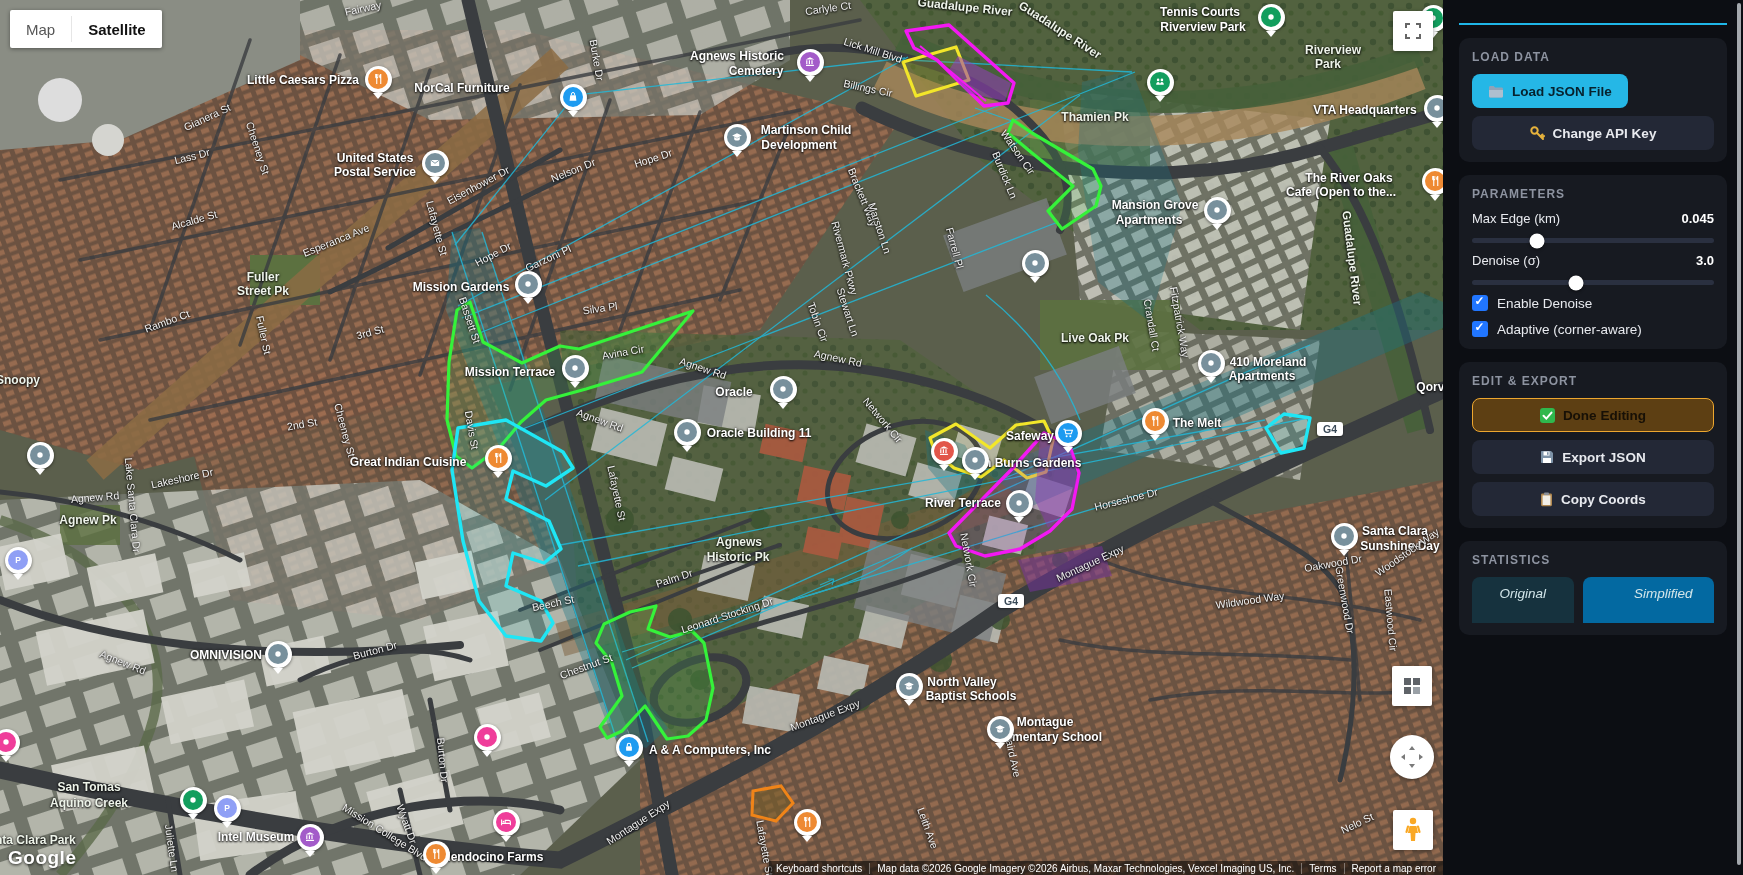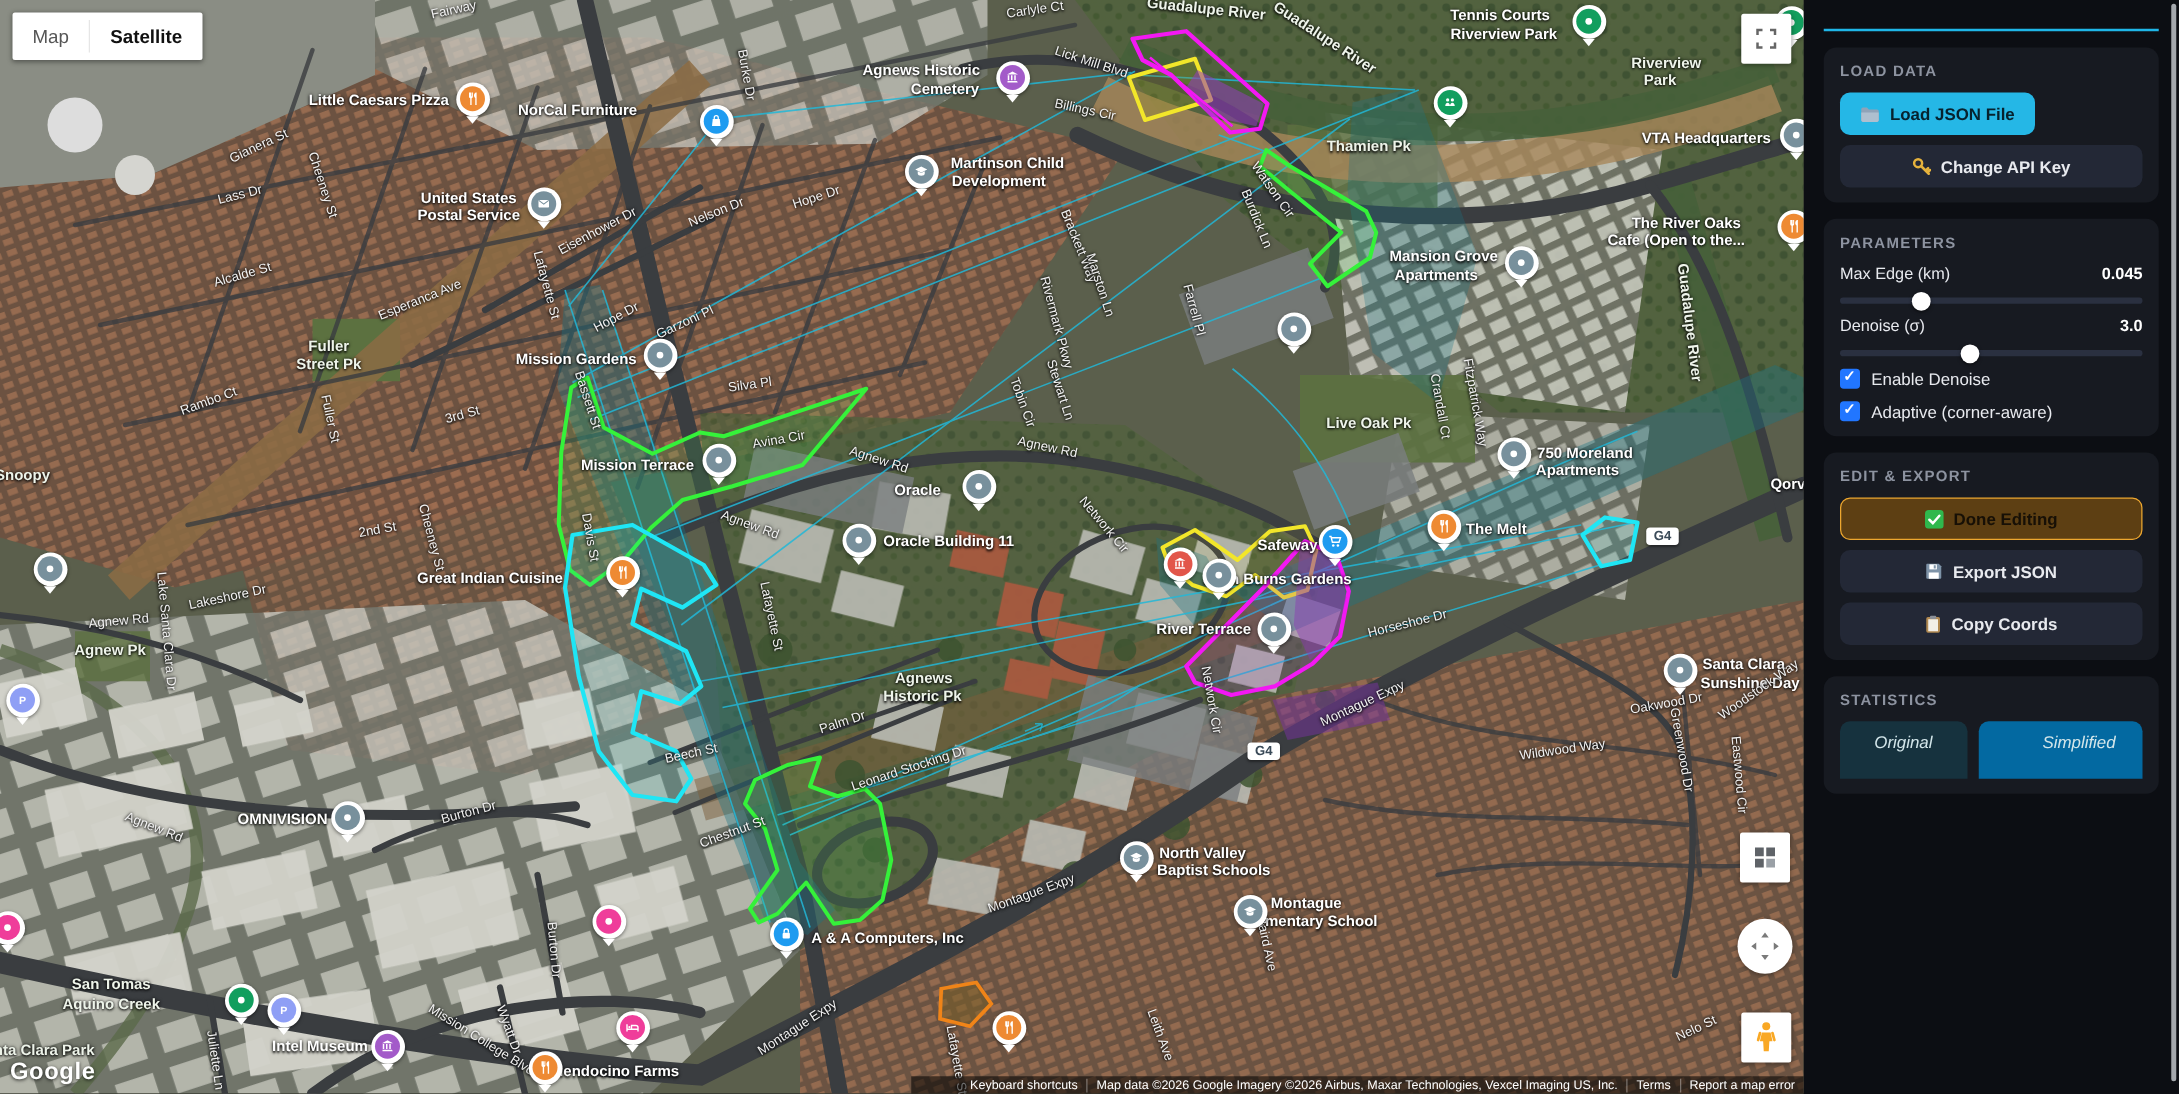--- a/index.html
+++ b/index.html
@@ -27,21 +27,21 @@
   #maptype .mt.sel{font-weight:700;color:#111;}
   #maptype .div{width:1px;background:#e6e6e6;margin:6px 0;}
   .sqbtn{position:absolute;width:40px;height:40px;background:#fff;border:none;border-radius:2px;
       box-shadow:0 1px 4px rgba(0,0,0,.4);display:flex;align-items:center;justify-content:center;cursor:pointer;padding:0;}
   #panbtn{position:absolute;width:44px;height:44px;border-radius:50%;background:#fff;border:none;
       box-shadow:0 1px 4px rgba(0,0,0,.4);display:flex;align-items:center;justify-content:center;cursor:pointer;}
   
   #google-logo{position:absolute;left:8px;bottom:6px;color:#fff;font-size:19px;font-weight:600;letter-spacing:.5px;
       text-shadow:0 1px 3px rgba(0,0,0,.8);}
   #attr{position:absolute;right:0;bottom:0;height:14px;display:flex;align-items:center;
-      background:rgba(0,0,0,.55);color:#fff;font-size:10px;padding-left:40px;}
+      background:rgba(0,0,0,.55);color:#fff;font-size:10px;}
   #attr span{padding:0 7px;border-left:1px solid rgba(255,255,255,.35);white-space:nowrap;}
   #attr span:first-child{border-left:none;}
   #attr .lnk{cursor:pointer;}
 
   
   #sidebar{position:absolute;left:1443px;top:0;width:300px;height:875px;background:#0c0e13;
       box-sizing:border-box;padding:14px 16px;color:#e8eaef;}
   #sb-scroll{position:absolute;right:2px;top:3px;width:4px;height:862px;background:rgba(215,220,226,.75);border-radius:2px;}
   #sb-title{display:flex;align-items:center;gap:8px;font-size:20px;font-weight:700;color:#2ec6f5;}
   #sb-rule{height:2px;background:#1fb6e8;margin-top:9px;}
@@ -284,31 +284,31 @@
         <div class="mlbl poi" style="left: 799px; top: 145px; transform: translate(-50%, -50%) rotate(0deg);">Development</div>
         <div class="mlbl poi" style="left: 1200px; top: 12px; transform: translate(-50%, -50%) rotate(0deg);">Tennis Courts</div>
         <div class="mlbl poi" style="left: 1203px; top: 27px; transform: translate(-50%, -50%) rotate(0deg);">Riverview Park</div>
         <div class="mlbl park" style="left: 1333px; top: 50px; transform: translate(-50%, -50%) rotate(0deg);">Riverview</div>
         <div class="mlbl park" style="left: 1328px; top: 64px; transform: translate(-50%, -50%) rotate(0deg);">Park</div>
         <div class="mlbl poi" style="left: 1365px; top: 110px; transform: translate(-50%, -50%) rotate(0deg);">VTA Headquarters</div>
         <div class="mlbl poi" style="left: 1349px; top: 178px; transform: translate(-50%, -50%) rotate(0deg);">The River Oaks</div>
         <div class="mlbl poi" style="left: 1341px; top: 192px; transform: translate(-50%, -50%) rotate(0deg);">Cafe (Open to the...</div>
         <div class="mlbl poi" style="left: 1155px; top: 205px; transform: translate(-50%, -50%) rotate(0deg);">Mansion Grove</div>
         <div class="mlbl poi" style="left: 1149px; top: 220px; transform: translate(-50%, -50%) rotate(0deg);">Apartments</div>
-        <div class="mlbl poi" style="left: 1268px; top: 362px; transform: translate(-50%, -50%) rotate(0deg);">750 Moreland</div>
+        <div class="mlbl poi" style="left: 1268px; top: 362px; transform: translate(-50%, -50%) rotate(0deg);">410 Moreland</div>
         <div class="mlbl poi" style="left: 1262px; top: 376px; transform: translate(-50%, -50%) rotate(0deg);">Apartments</div>
         <div class="mlbl poi" style="left: 1197px; top: 423px; transform: translate(-50%, -50%) rotate(0deg);">The Melt</div>
         <div class="mlbl poi" style="left: 1030px; top: 436px; transform: translate(-50%, -50%) rotate(0deg);">Safeway</div>
         <div class="mlbl poi" style="left: 1022px; top: 463px; transform: translate(-50%, -50%) rotate(0deg);">John Burns Gardens</div>
         <div class="mlbl poi" style="left: 963px; top: 503px; transform: translate(-50%, -50%) rotate(0deg);">River Terrace</div>
         <div class="mlbl poi" style="left: 461px; top: 287px; transform: translate(-50%, -50%) rotate(0deg);">Mission Gardens</div>
         <div class="mlbl poi" style="left: 510px; top: 372px; transform: translate(-50%, -50%) rotate(0deg);">Mission Terrace</div>
         <div class="mlbl poi" style="left: 734px; top: 392px; transform: translate(-50%, -50%) rotate(0deg);">Oracle</div>
         <div class="mlbl poi" style="left: 759px; top: 433px; transform: translate(-50%, -50%) rotate(0deg);">Oracle Building 11</div>
-        <div class="mlbl poi" style="left: 384px; top: 462px; transform: translate(-50%, -50%) rotate(0deg); padding-left: 16px;">Great Indian Cuisine</div>
+        <div class="mlbl poi" style="left: 400px; top: 462px; transform: translate(-50%, -50%) rotate(0deg); padding-left: 16px;">Great Indian Cuisine</div>
         <div class="mlbl poi" style="left: 710px; top: 750px; transform: translate(-50%, -50%) rotate(0deg);">A &amp; A Computers, Inc</div>
         <div class="mlbl poi" style="left: 962px; top: 682px; transform: translate(-50%, -50%) rotate(0deg);">North Valley</div>
         <div class="mlbl poi" style="left: 971px; top: 696px; transform: translate(-50%, -50%) rotate(0deg);">Baptist Schools</div>
         <div class="mlbl poi" style="left: 492px; top: 857px; transform: translate(-50%, -50%) rotate(0deg);">Mendocino Farms</div>
         <div class="mlbl poi" style="left: 256px; top: 837px; transform: translate(-50%, -50%) rotate(0deg);">Intel Museum</div>
         <div class="mlbl poi" style="left: 226px; top: 655px; transform: translate(-50%, -50%) rotate(0deg);">OMNIVISION</div>
         <div class="mlbl poi" style="left: 1045px; top: 722px; transform: translate(-50%, -50%) rotate(0deg);">Montague</div>
         <div class="mlbl poi" style="left: 1048px; top: 737px; transform: translate(-50%, -50%) rotate(0deg);">Elementary School</div>
         <div class="mlbl poi" style="left: 1395px; top: 531px; transform: translate(-50%, -50%) rotate(0deg);">Santa Clara</div>
         <div class="mlbl poi" style="left: 1400px; top: 546px; transform: translate(-50%, -50%) rotate(0deg);">Sunshine Day</div>

